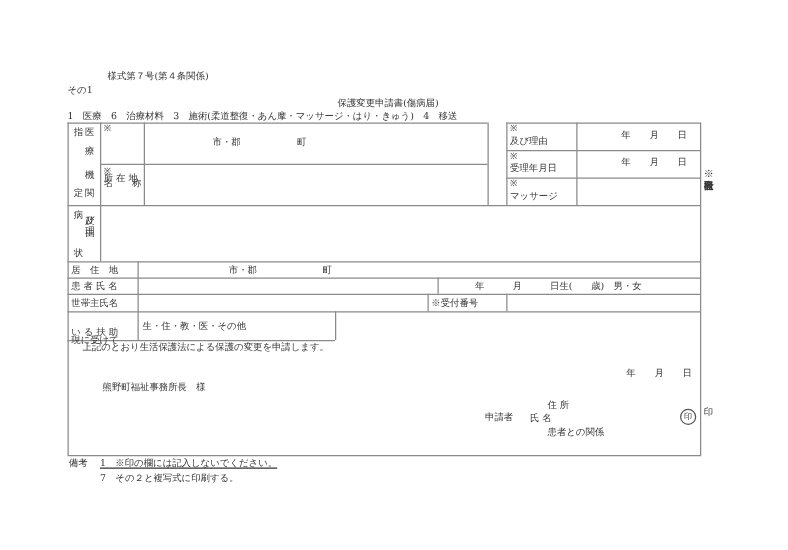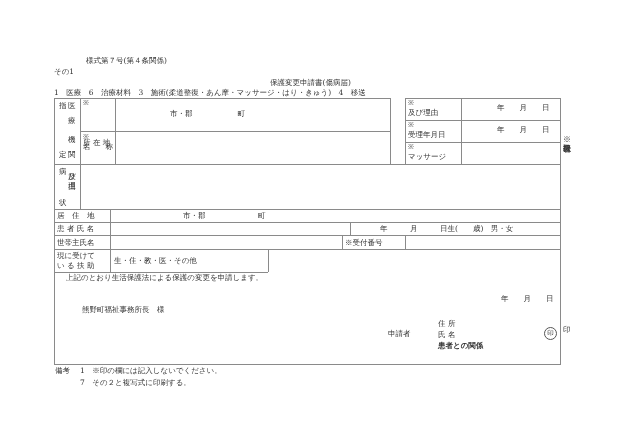--- a/index.html
+++ b/index.html
@@ -87,30 +87,30 @@
 
 <div class="abs" style="left:57px;top:224px;">患 者 氏 名</div>
 <div class="abs" style="left:113px;top:224px;width:234px;height:10px;"></div>
 <div class="abs" style="left:380px;top:224px;">年　　　月　　　日生(　　歳)　男・女</div>
 
 <div class="abs" style="left:57px;top:238px;text-align:right;">世帯主氏名</div>
 <div class="abs" style="left:113px;top:238px;width:226px;height:10px;"></div>
 <div class="abs" style="left:345px;top:238px;">※受付番号</div>
 <div class="abs" style="left:408px;top:238px;width:150px;height:10px;"></div>
 
-<div class="abs" style="left:57px;top:251px;">現に受けて</div>
+<div class="abs" style="left:57px;top:267px;">現に受けて</div>
 <div class="abs" style="left:57px;top:261px;">い る 扶 助</div>
 <div class="abs" style="left:114px;top:256px;">生・住・教・医・その他</div>
 
 <div class="ln h" style="left:54px;top:364px;width:507px;"></div>
 <div class="abs" style="left:66px;top:273px;">上記のとおり生活保護法による保護の変更を申請します。</div>
 <div class="abs" style="left:501px;top:294px;">年　　月　　日</div>
 <div class="abs" style="left:82px;top:305px;">熊野町福祉事務所長　様</div>
 <div class="abs" style="left:388px;top:329px;">申請者</div>
 <div class="abs" style="left:438px;top:319px;">住 所</div>
-<div class="abs" style="left:438px;top:330px;">氏 名</div>
-<div class="abs" style="left:438px;top:341px;font-weight:bold;">患者との関係</div>
+<div class="abs" style="left:424px;top:330px;">氏 名</div>
+<div class="abs" style="left:438px;top:341px;">患者との関係</div>
 <div class="abs" style="left:544px;top:327px;width:11px;height:11px;border:1px solid #555;border-radius:50%;font-size:6.5px;text-align:center;line-height:11px;">印</div>
 <div class="abs" style="left:563px;top:325px;">印</div>
 
 <div class="abs" style="left:55px;top:366px;">備考</div>
-<div class="abs" style="left:80px;top:366px;">1　※印の欄には記入しないでください。</div>
+<div class="abs" style="left:80px;top:366px;text-decoration:underline;">1　※印の欄には記入しないでください。</div>
 <div class="abs" style="left:80px;top:378px;">7　その２と複写式に印刷する。</div>
 
 </body></html>

